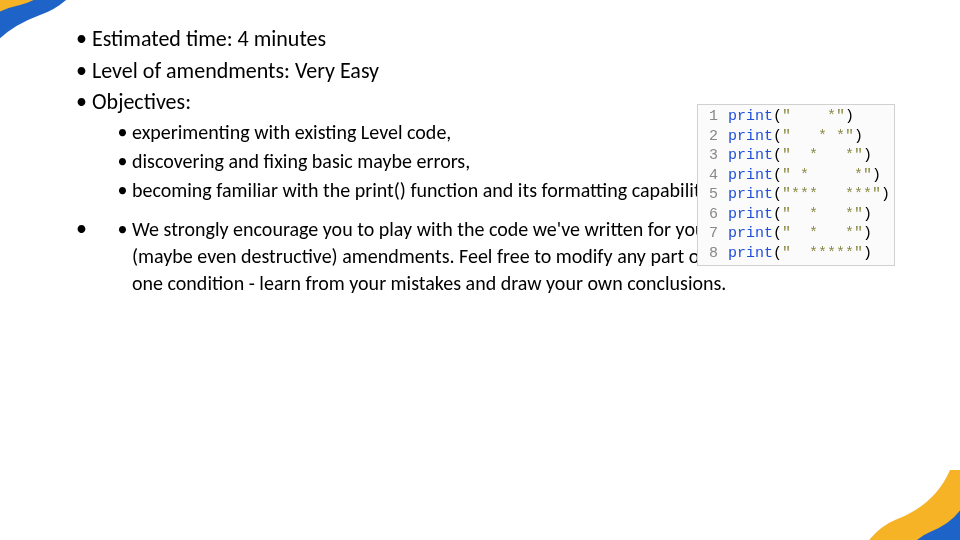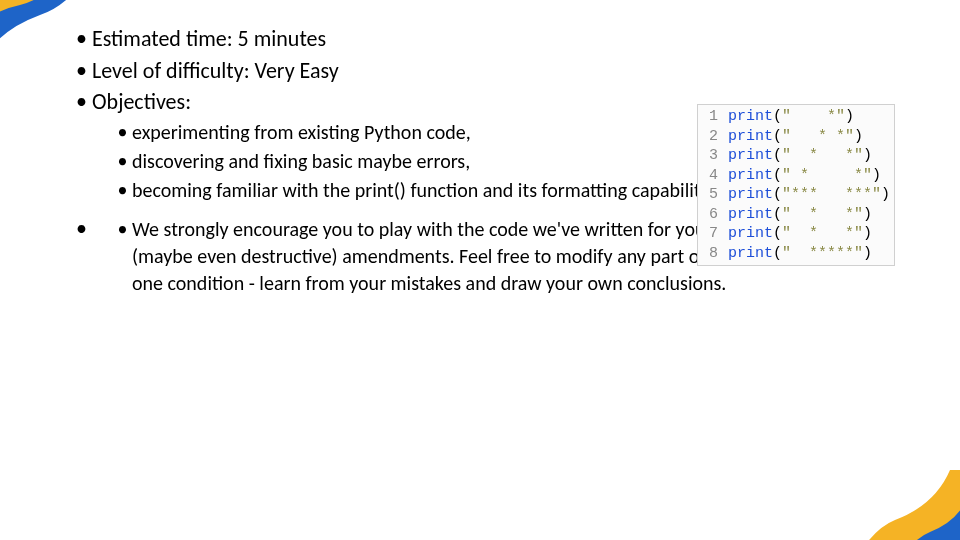--- a/index.html
+++ b/index.html
@@ -116,26 +116,26 @@
       <div class="code-row"><span class="ln">3</span><span class="fn">print</span><span>(</span><span class="str">"  *   *"</span><span>)</span></div>
       <div class="code-row"><span class="ln">4</span><span class="fn">print</span><span>(</span><span class="str">" *     *"</span><span>)</span></div>
       <div class="code-row"><span class="ln">5</span><span class="fn">print</span><span>(</span><span class="str">"***   ***"</span><span>)</span></div>
       <div class="code-row"><span class="ln">6</span><span class="fn">print</span><span>(</span><span class="str">"  *   *"</span><span>)</span></div>
       <div class="code-row"><span class="ln">7</span><span class="fn">print</span><span>(</span><span class="str">"  *   *"</span><span>)</span></div>
       <div class="code-row"><span class="ln">8</span><span class="fn">print</span><span>(</span><span class="str">"  *****"</span><span>)</span></div>
     </div>
 
   <div class="body">
     <ul class="top">
-      <li>Estimated time: 5 minutes</li>
-      <li>Level of difficulty: Very Easy</li>
+      <li>Estimated time: 4 minutes</li>
+      <li>Level of amendments: Very Easy</li>
       <li>
         <span>Objectives:</span>
         <ul class="sub" id="objectives-list">
-            <li>experimenting from existing Python code,</li>
+            <li>experimenting with existing Level code,</li>
             <li>discovering and fixing basic maybe errors,</li>
             <li>becoming familiar with the print() function and its formatting capabilities.</li>
           </ul>
       </li>
       <li>
         <ul class="sub scenario-text">
           <li>We strongly encourage you to play with the code we've written for you, and make some (maybe even destructive) amendments. Feel free to modify any part of the code, but there is one condition - learn from your mistakes and draw your own conclusions.</li>
         </ul>
       </li>
     </ul>

